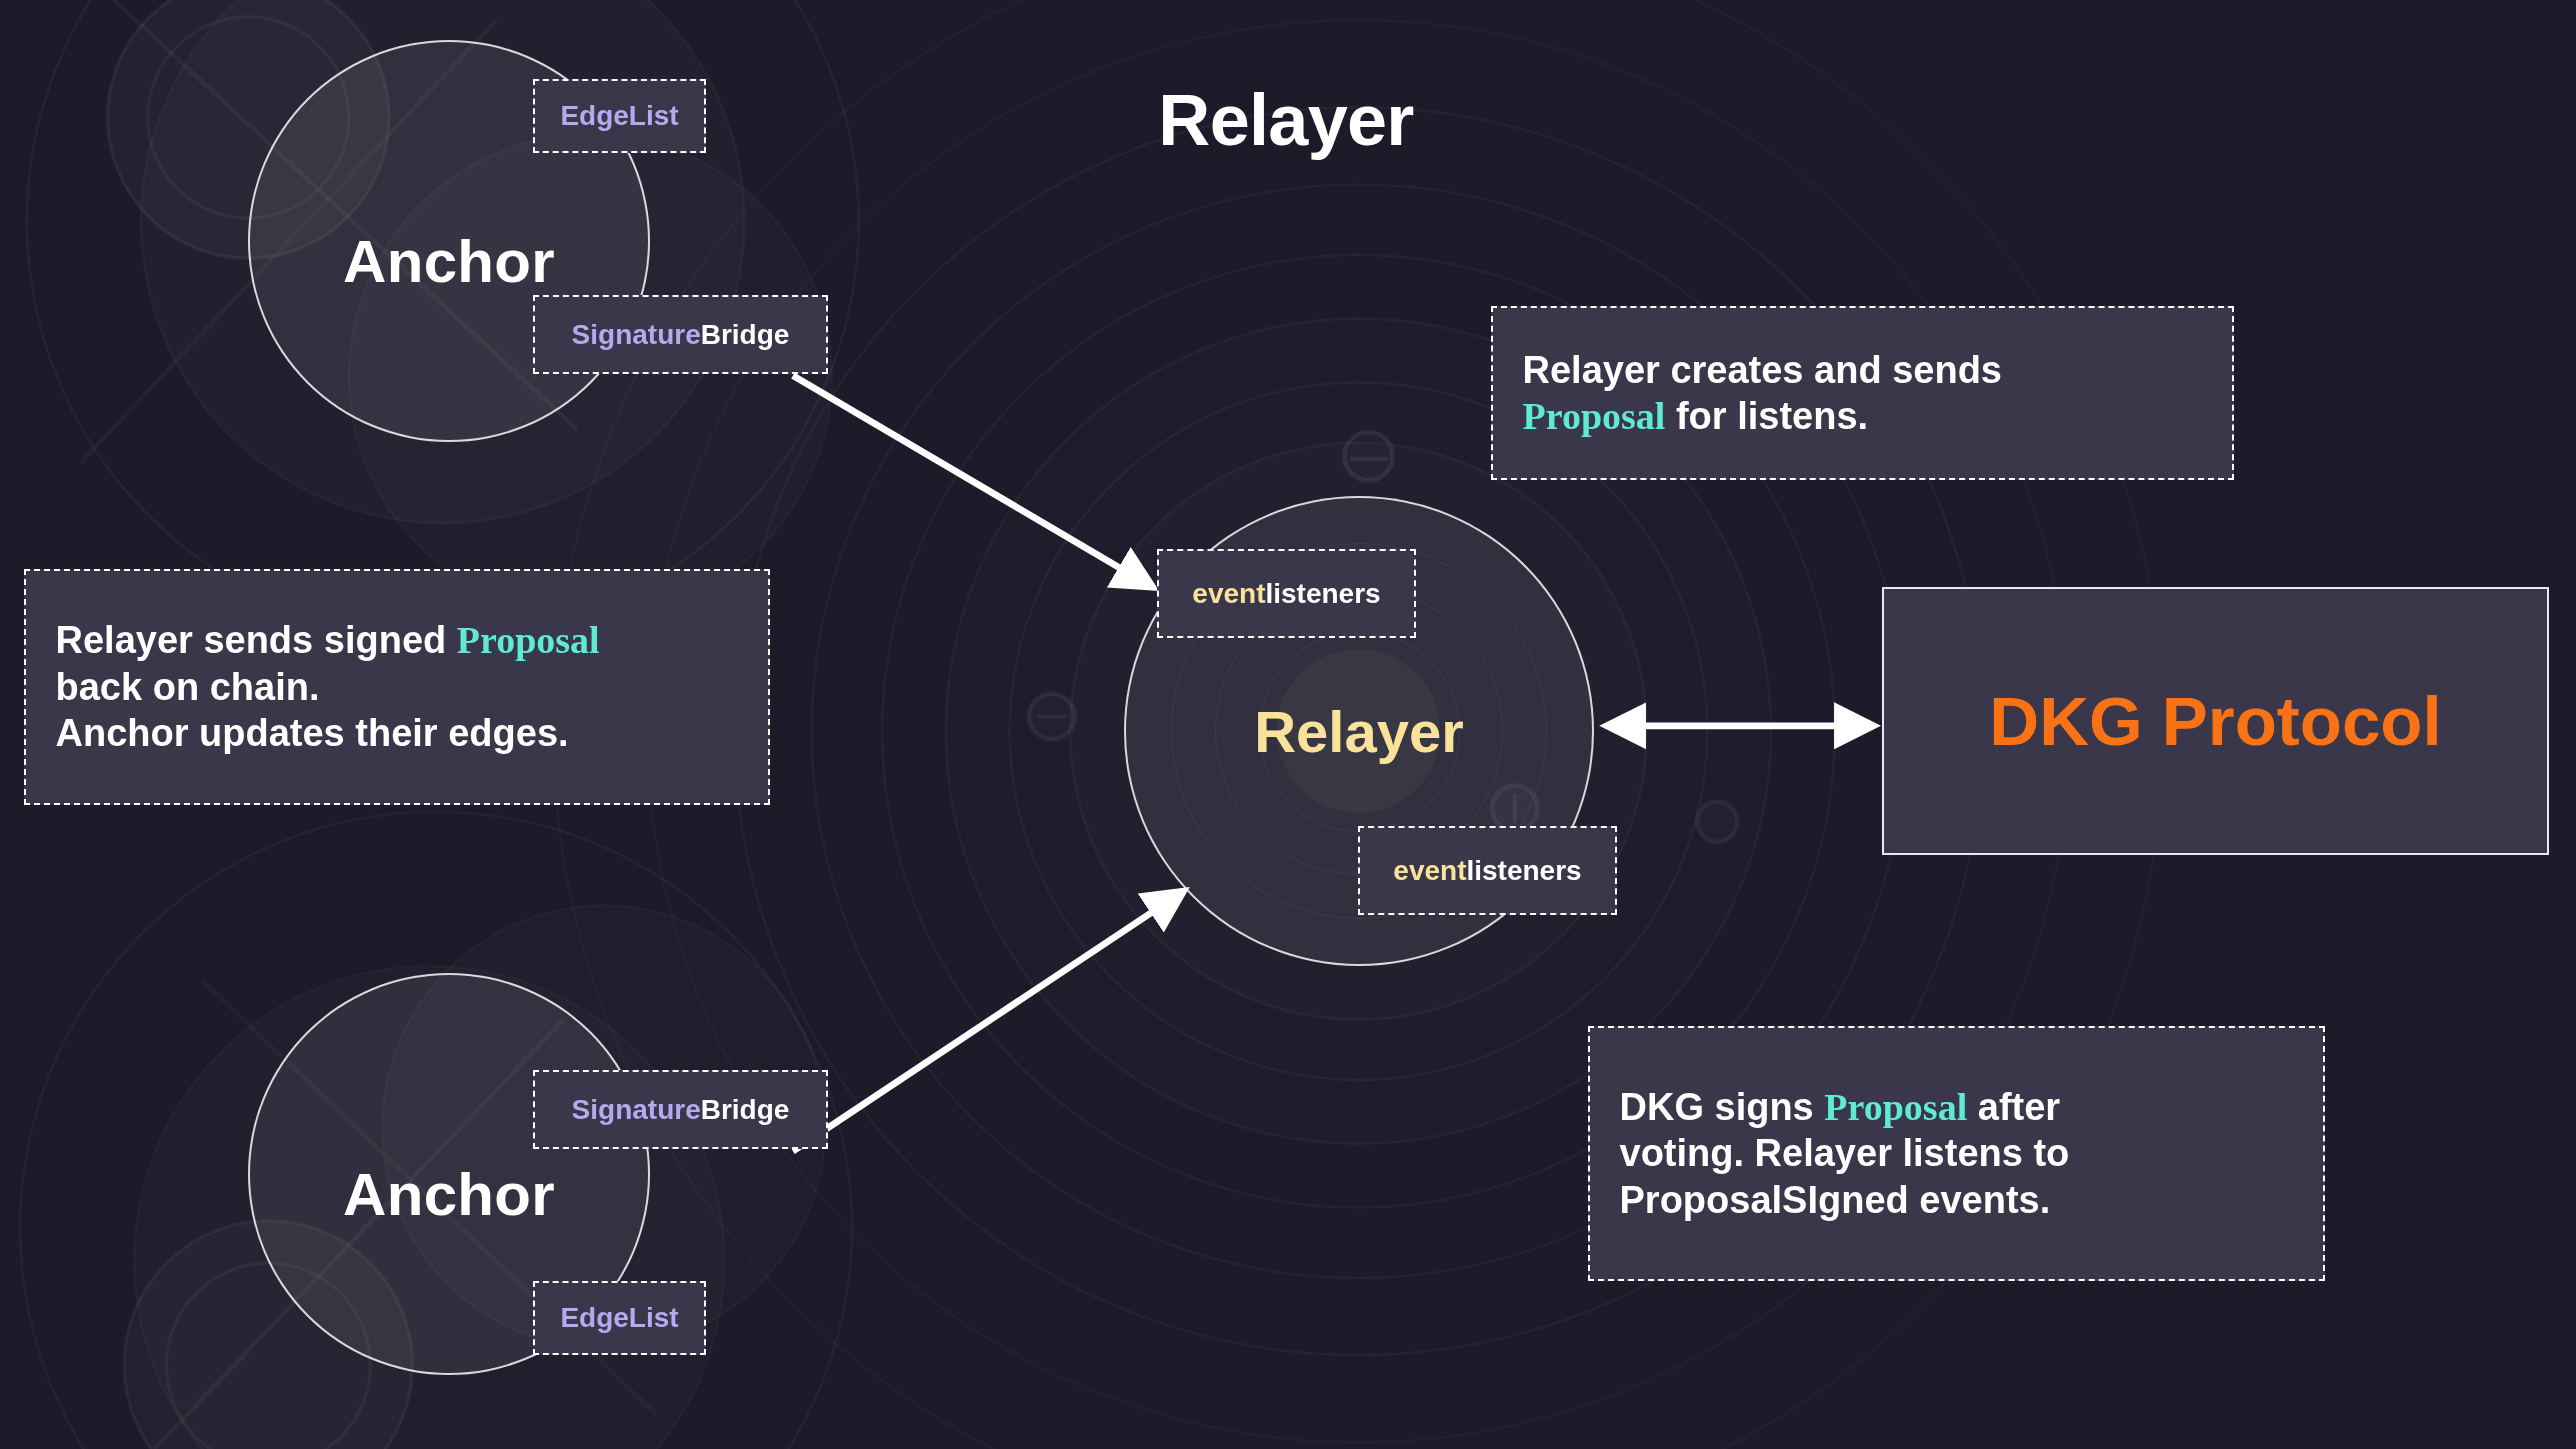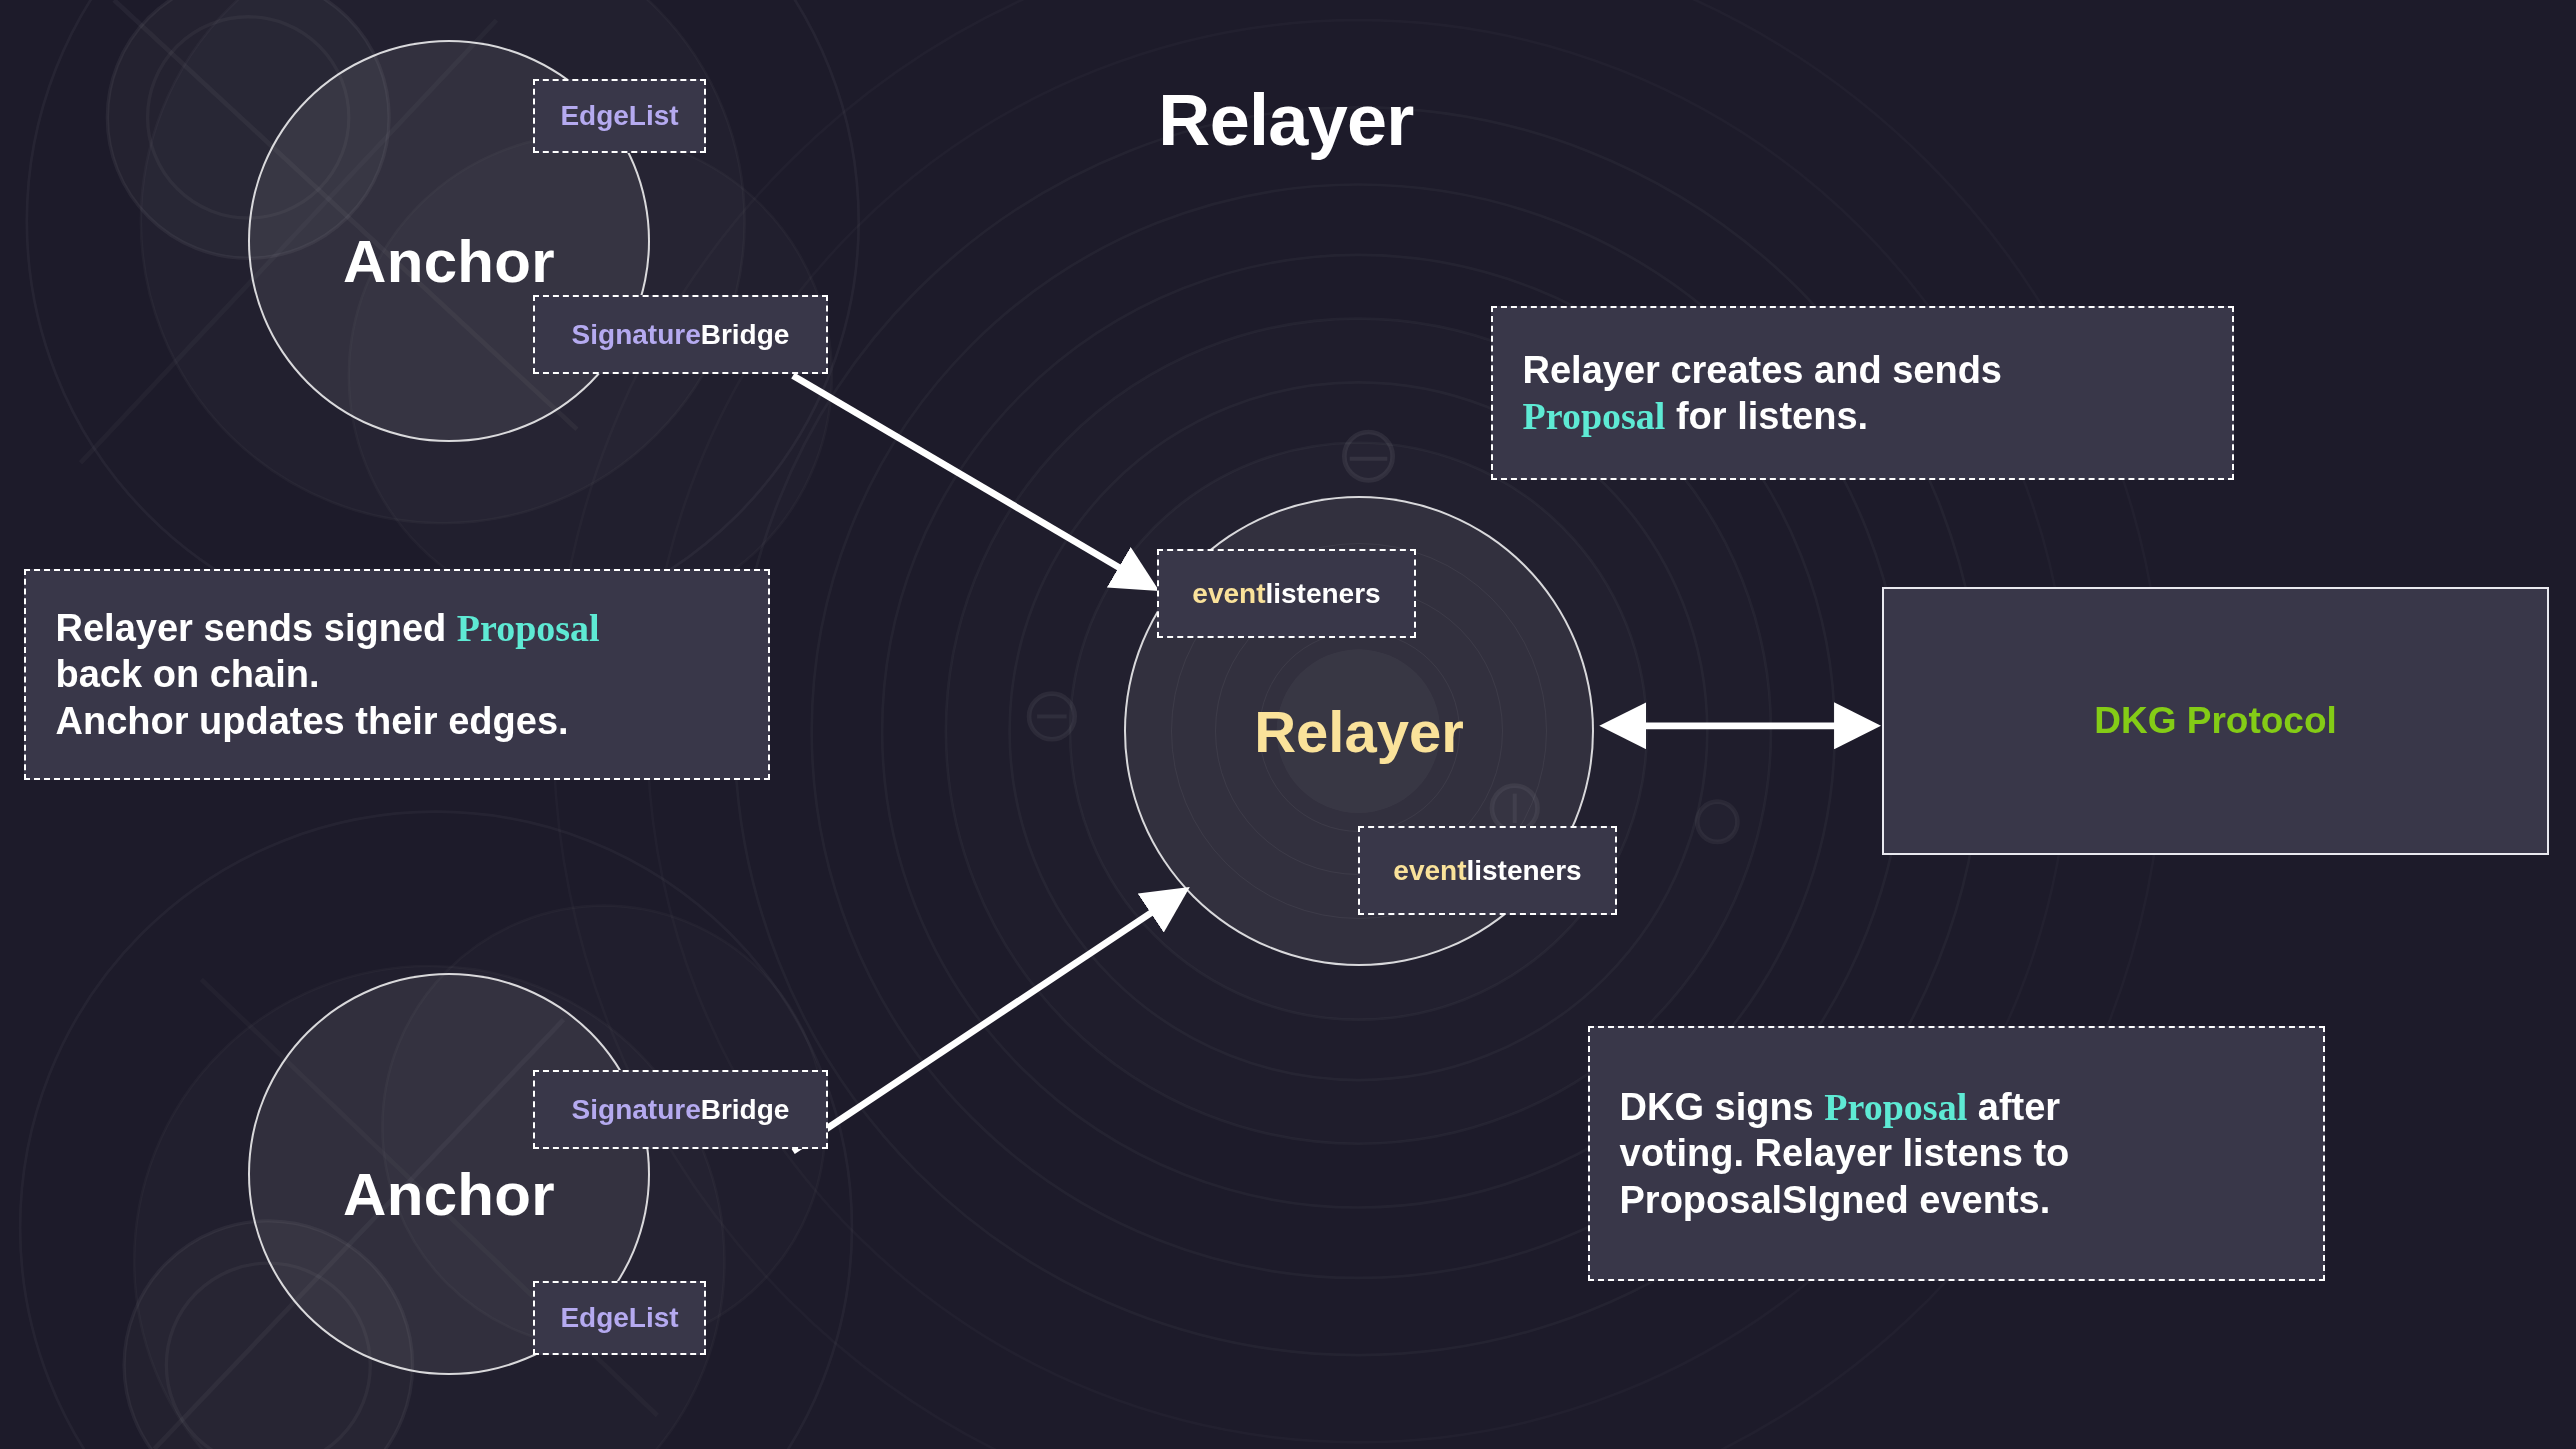--- a/index.html
+++ b/index.html
@@ -120,22 +120,22 @@
     width: 667px;
     height: 268px;
     box-sizing: border-box;
     background: #393749;
     border: 2px solid #e9e9ef;
     display: flex;
     align-items: center;
     justify-content: center;
   }
   #dkg-protocol-label {
-    color: #84cc16;
-    font-size: 37px;
+    color: #f97316;
+    font-size: 69px;
     font-weight: bold;
     white-space: nowrap;
   }
 
   
   #page-title {
     position: absolute;
     left: 0;
     top: 79px;
     width: 2576px;
@@ -159,21 +159,21 @@
 
   
   #tag-edgelist-top   { left: 533px;  top: 79px;  width: 173px; height: 74px; }
   #tag-sigbridge-top  { left: 533px;  top: 295px;  width: 295px; height: 79px; }
   #tag-sigbridge-bot  { left: 533px;  top: 1070px; width: 295px; height: 79px; }
   #tag-edgelist-bot   { left: 533px;  top: 1281px; width: 173px; height: 74px; }
   #tag-listeners-top  { left: 1157px; top: 549px;  width: 259px; height: 89px; }
   #tag-listeners-bot  { left: 1358px; top: 826px; width: 259px; height: 89px; }
 
   #note-relayer-creates { left: 1491px; top: 306px;  width: 743px; height: 174px; }
-  #note-relayer-sends   { left: 24px;   top: 569px;  width: 746px; height: 211px; }
+  #note-relayer-sends   { left: 24px;   top: 569px;  width: 746px; height: 236px; }
   #note-dkg-signs       { left: 1588px; top: 1026px; width: 737px; height: 255px; }
 </style>
 </head>
 <body>
 
 <div id="stage">
 
   <svg id="bg-deco" viewBox="0 0 3840 2160" preserveAspectRatio="none">
     <defs>
       <clipPath id="clipAll">

